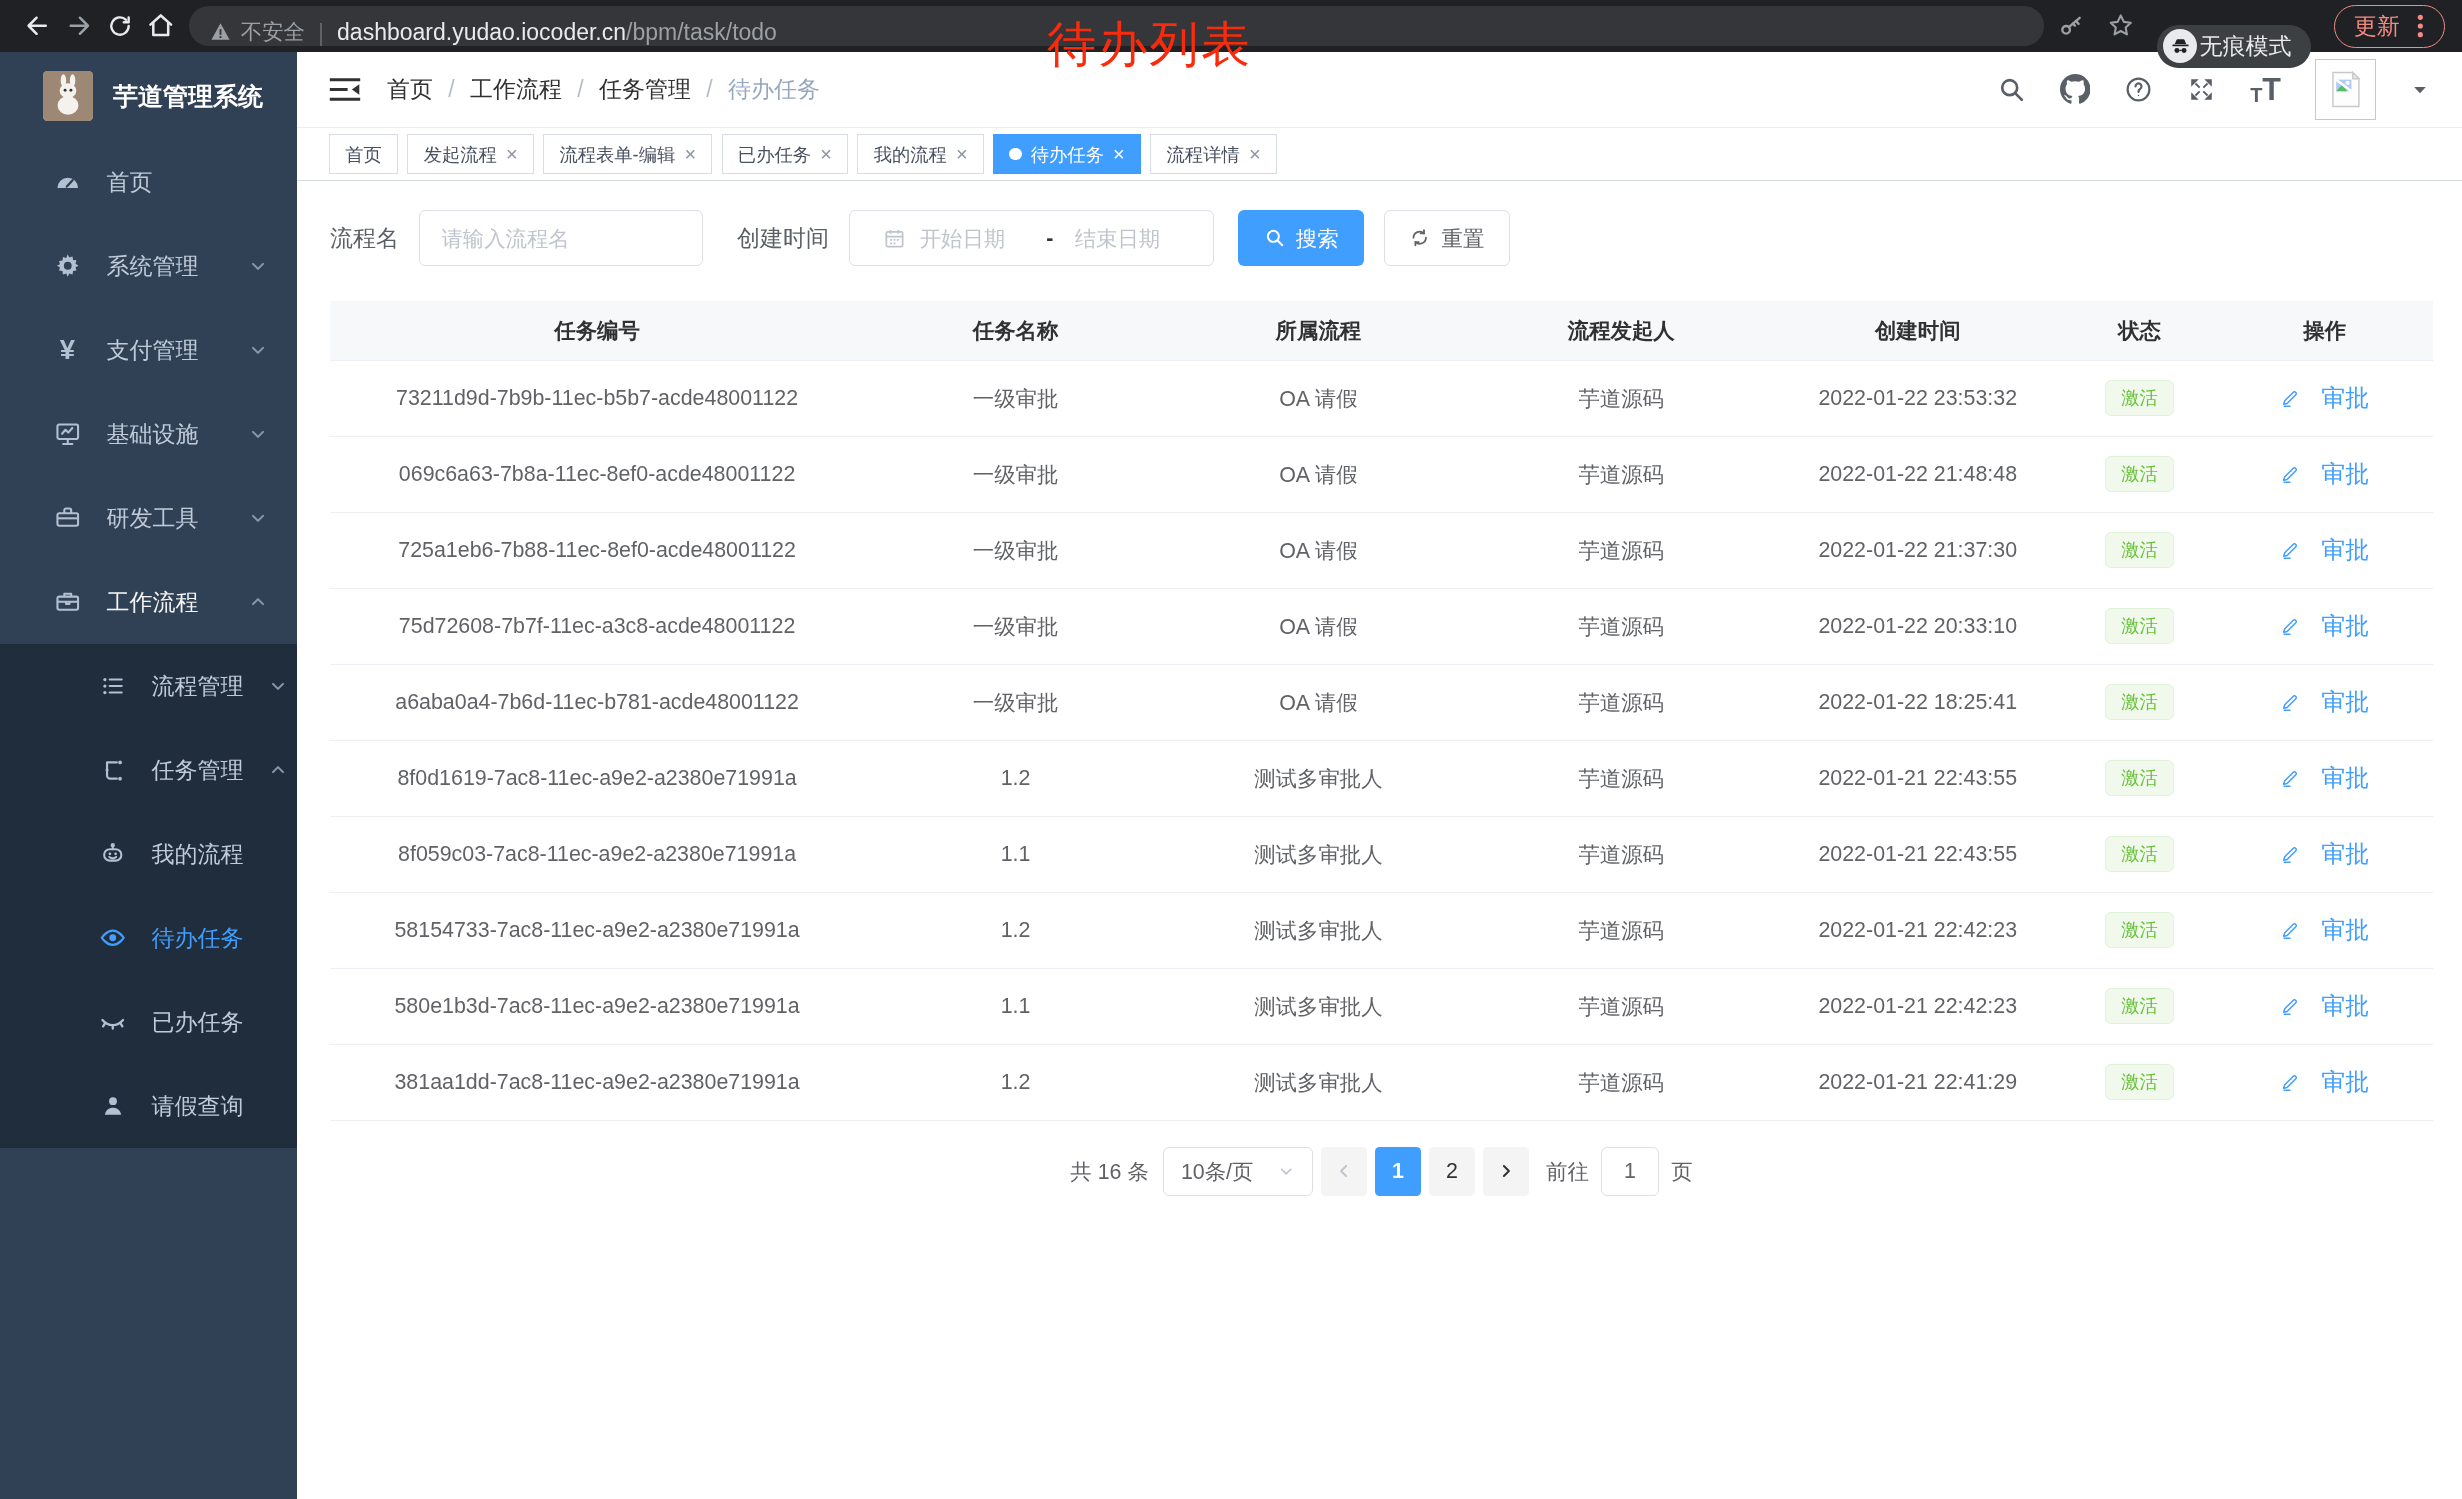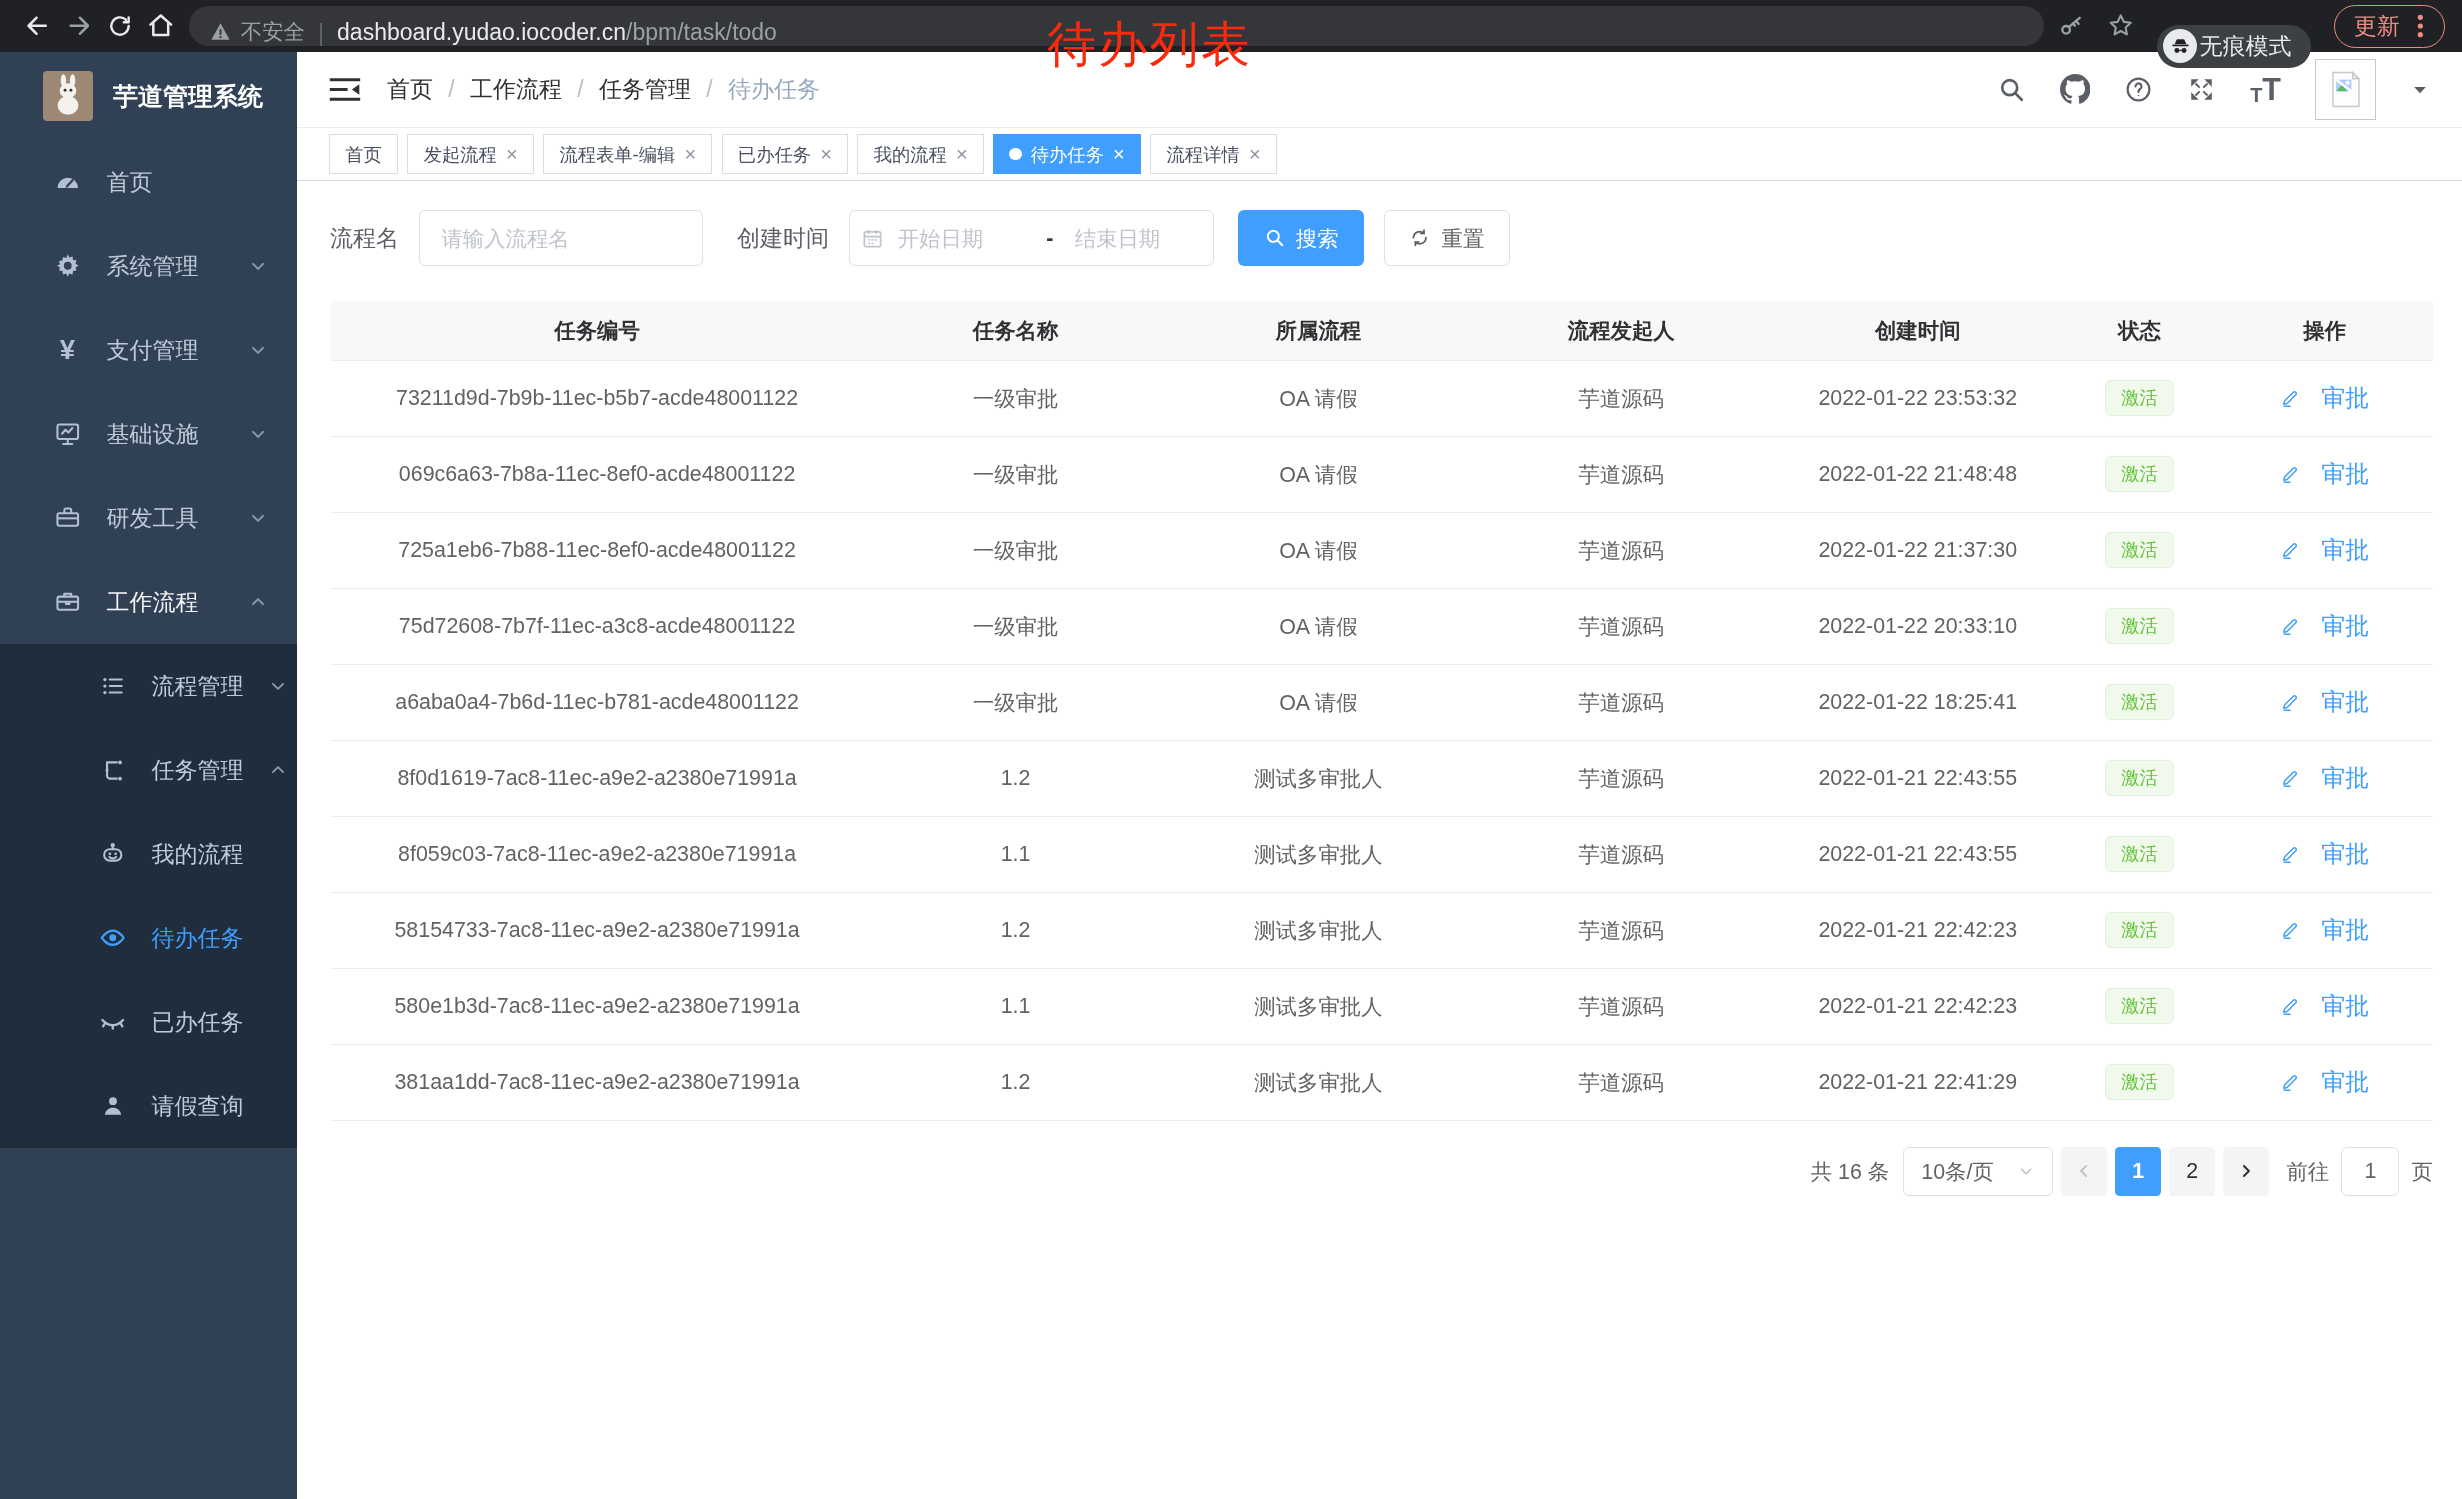--- a/index.html
+++ b/index.html
@@ -62,33 +62,33 @@
   .tab .tclose { font-size:20px; color:#8c93a0; line-height:1; }
   .tab.active { background:#409eff; border-color:#409eff; color:#fff; }
   .tab.active .dot { display:block; }
   .tab.active .tclose { color:#fff; }
 
   .content { padding:29px 29px 0 33px; flex:1; }
   .filters { display:flex; align-items:center; margin-bottom:35px; }
   .f-label { font-size:23px; color:#5c6066; font-weight:500; margin-right:20px; white-space:nowrap; }
   .f-input { width:284px; height:56px; border:0.8px solid #dcdfe6; border-radius:6.1px; display:flex; align-items:center; padding:0 21.4px; margin-right:34px; }
   .placeholder { color:#c0c4cc; font-size:21.4px; white-space:nowrap; }
-  .date-range { width:365px; height:56px; border:0.8px solid #dcdfe6; border-radius:6.1px; display:flex; align-items:center; padding:0 11px; gap:13.7px; }
+  .date-range { width:365px; height:56px; border:0.8px solid #dcdfe6; border-radius:6.1px; display:flex; align-items:center; padding:0 33px; gap:13.7px; }
   .dr-sep { color:#303133; font-size:21.4px; font-weight:700; padding:0 7.6px; }
   .btn { height:56px; border-radius:6.1px; display:flex; align-items:center; gap:10.7px; padding:0 24.4px; font-size:21.4px; cursor:pointer; border:0.8px solid transparent; }
   .btn.primary { background:#409eff; color:#fff; margin-left:24.4px; }
   .btn.plain { background:#fff; border-color:#dcdfe6; color:#606266; margin-left:20px; }
 
   table.grid { width:2103px; border-collapse:collapse; table-layout:fixed; }
   .grid th { height:59px; background:#f7f8fa; color:#303133; font-size:21.4px; font-weight:700; text-align:center; border-bottom:0.8px solid #ebeef5; }
   .grid td { height:76px; color:#606266; font-size:21.4px; text-align:center; border-bottom:0.8px solid #ebeef5; background:#fff; white-space:nowrap; }
   .tag-active { display:inline-block; background:#f0f9eb; border:0.8px solid #e1f3d8; color:#67c23a; border-radius:6.1px; font-size:18.3px; padding:6.1px 15.3px; line-height:1.2; }
   .approve { color:#409eff; display:inline-flex; align-items:center; gap:21px; font-size:24px; cursor:pointer; }
 
-  .pagination { display:flex; align-items:center; justify-content:flex-end; gap:8px; margin-top:26px; font-size:21.4px; color:#606266; }
+  .pagination { display:flex; align-items:center; justify-content:center; gap:8px; margin-top:26px; font-size:21.4px; color:#606266; }
   .pg-total { margin-right:6.1px; white-space:nowrap; }
   .page-size { width:150px; height:49px; border:0.8px solid #dcdfe6; border-radius:6.1px; display:flex; align-items:center; justify-content:space-between; padding:0 17px; color:#606266; cursor:pointer; }
   .pg-btn { min-width:46px; height:49px; padding:0 6.1px; border-radius:4.6px; background:#f4f4f5; display:flex; align-items:center; justify-content:center; color:#303133; cursor:pointer; }
   .pg-btn.disabled { color:#c0c4cc; cursor:default; }
   .pg-btn.current { background:#409eff; color:#fff; font-weight:700; }
   .goto { display:flex; align-items:center; gap:12.2px; margin-left:9.2px; white-space:nowrap; }
   .goto-input { width:58px; height:49px; border:0.8px solid #dcdfe6; border-radius:6.1px; display:flex; align-items:center; justify-content:center; color:#606266; }
 </style>
 </head>
 <body>

